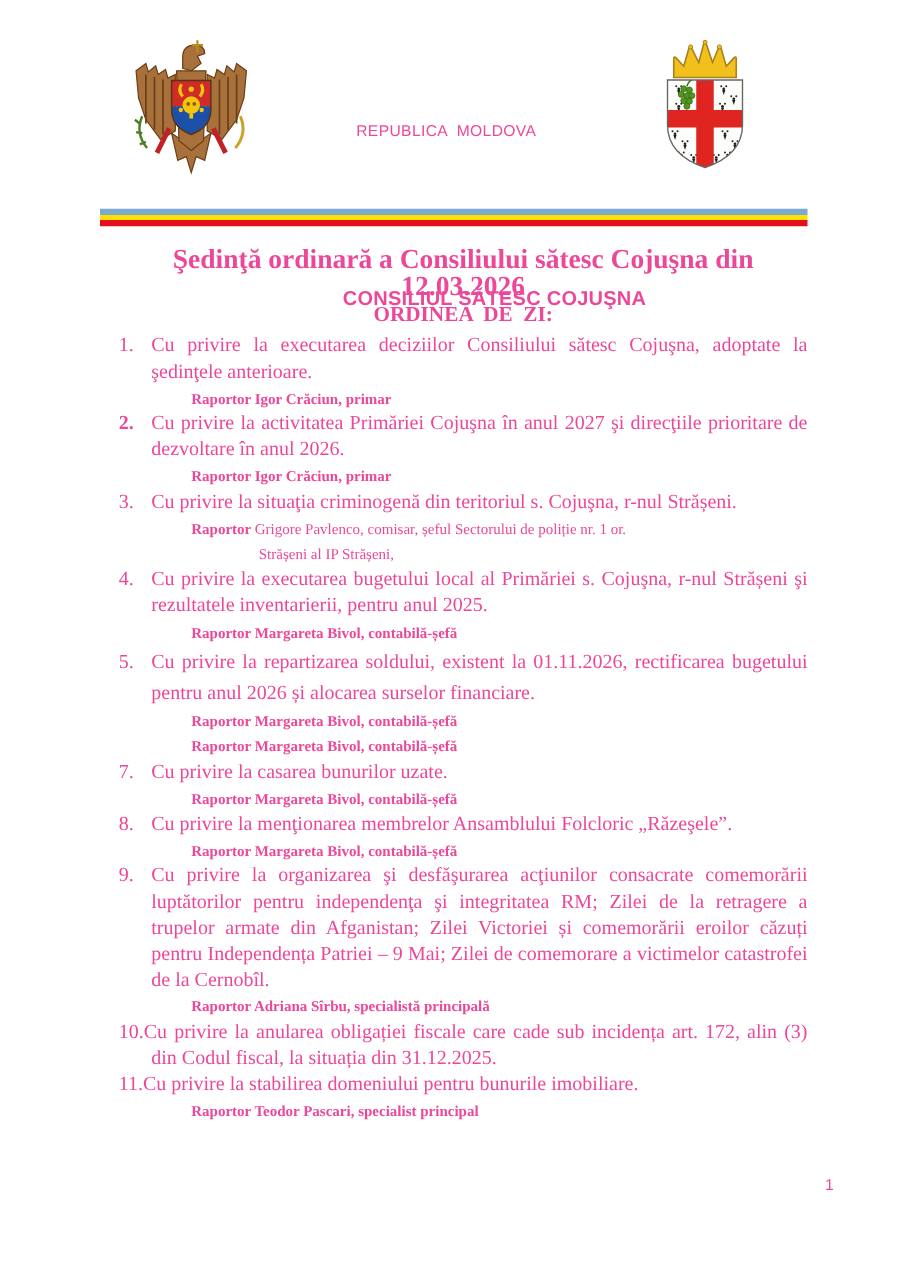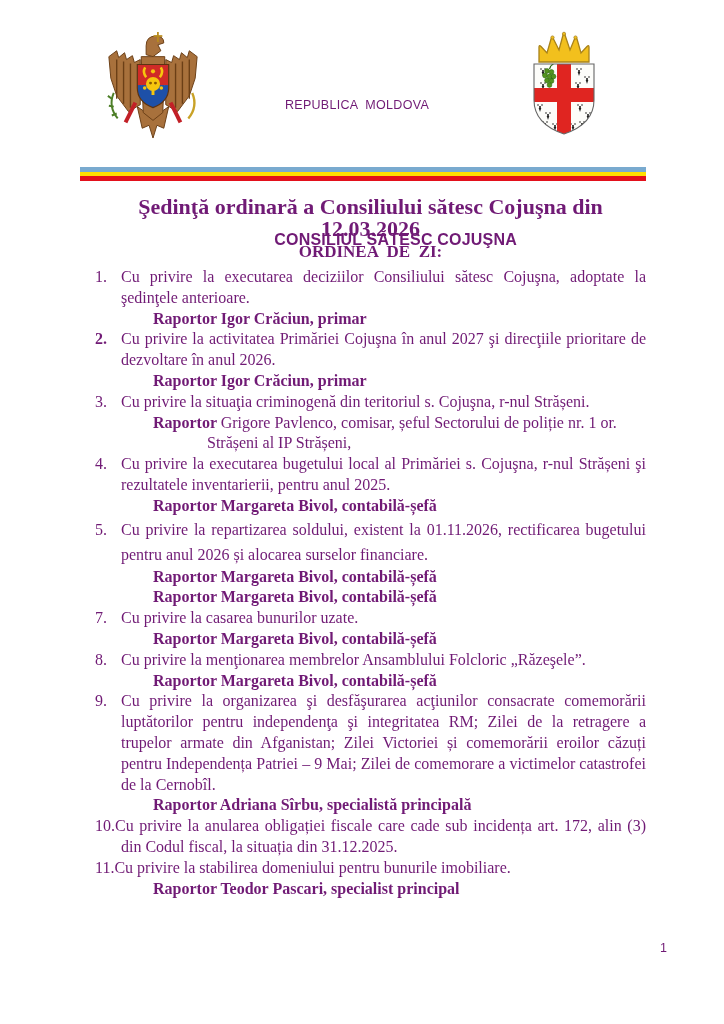--- a/index.html
+++ b/index.html
@@ -2,21 +2,21 @@
 <html><head>
 <meta charset="utf-8">
 <style>
   * { margin:0; padding:0; box-sizing:border-box; }
   html,body { background:#e8e8e8; }
   .page {
     position:relative;
     width:724px; height:1024px;
     background:#ffffff;
     font-family:"Liberation Serif", serif;
-    color:#701a75;
+    color:#ec4899;
     overflow:hidden;
     margin:0 auto;
   }
   
   .coa { position:absolute; top:31px; }
   .coa.left  { left:102px; }
   .coa.right { left:512px; }
   .header-center {
     position:absolute; left:197px; top:62px; width:320px;
     text-align:center;
@@ -44,21 +44,21 @@
   .item-text {
     font-size:16px; line-height:20.8px;
     text-align:justify;
     padding-left:26px; text-indent:-26px;
   }
   .agenda-item.wide .item-text { line-height:25px; }
   .num { font-style:normal; }
   .num.w { display:inline-block; width:26px; text-indent:0; }
   .num.b { font-weight:bold; }
   .rap-line {
-    font-size:16px; line-height:20.8px;
+    font-size:12px; line-height:20.8px;
     padding-left:58px;
   }
   .rap-line.ind2 { padding-left:112px; }
   .bold { font-weight:bold; }
   .page-number {
     position:absolute; left:660px; top:941px;
     font-family:"Liberation Sans", sans-serif;
     font-size:12.5px;
   }
 </style>

